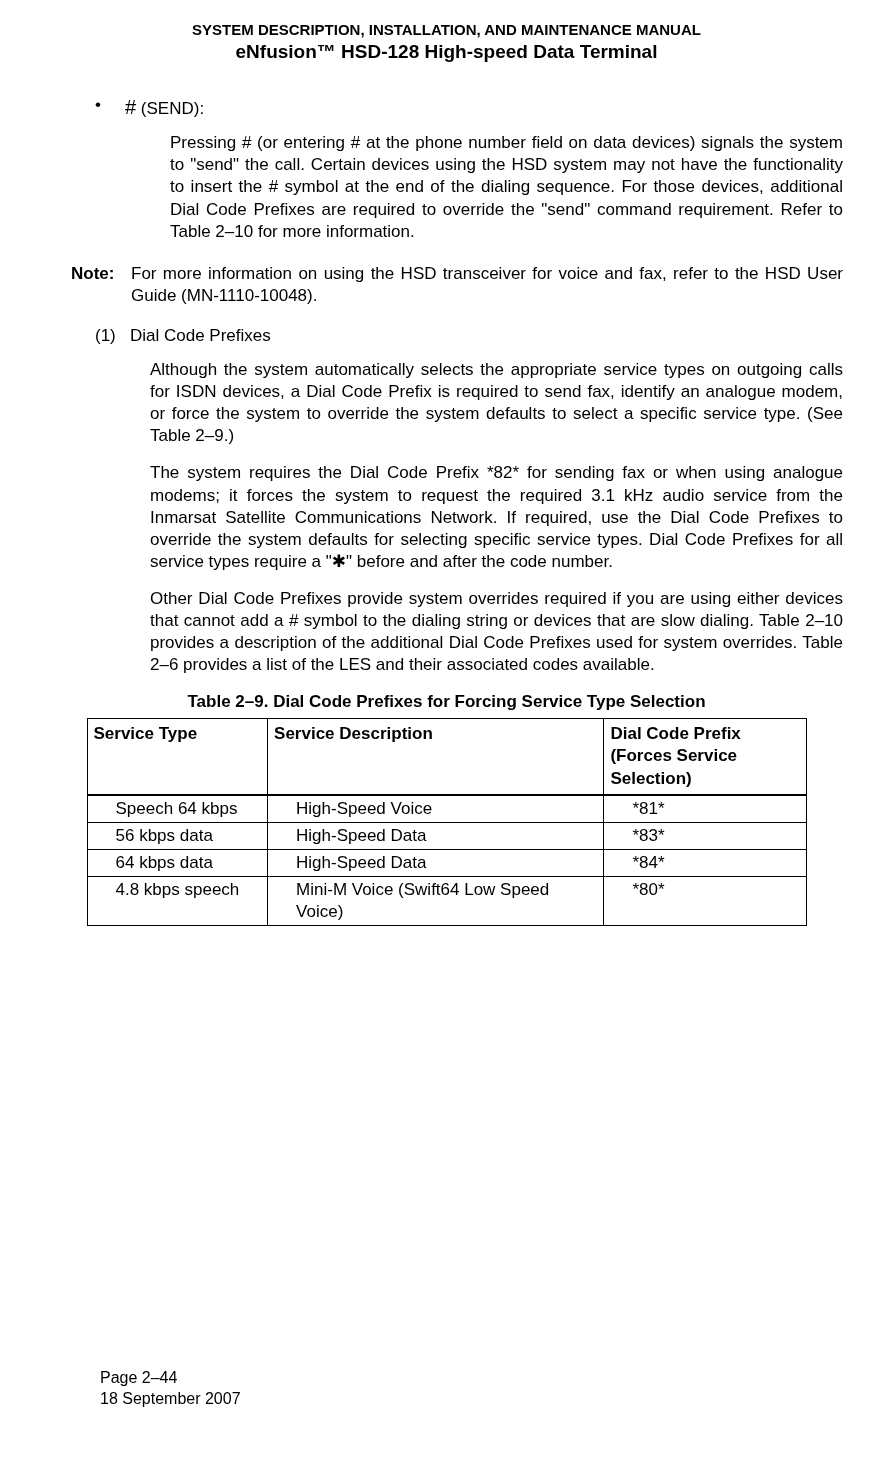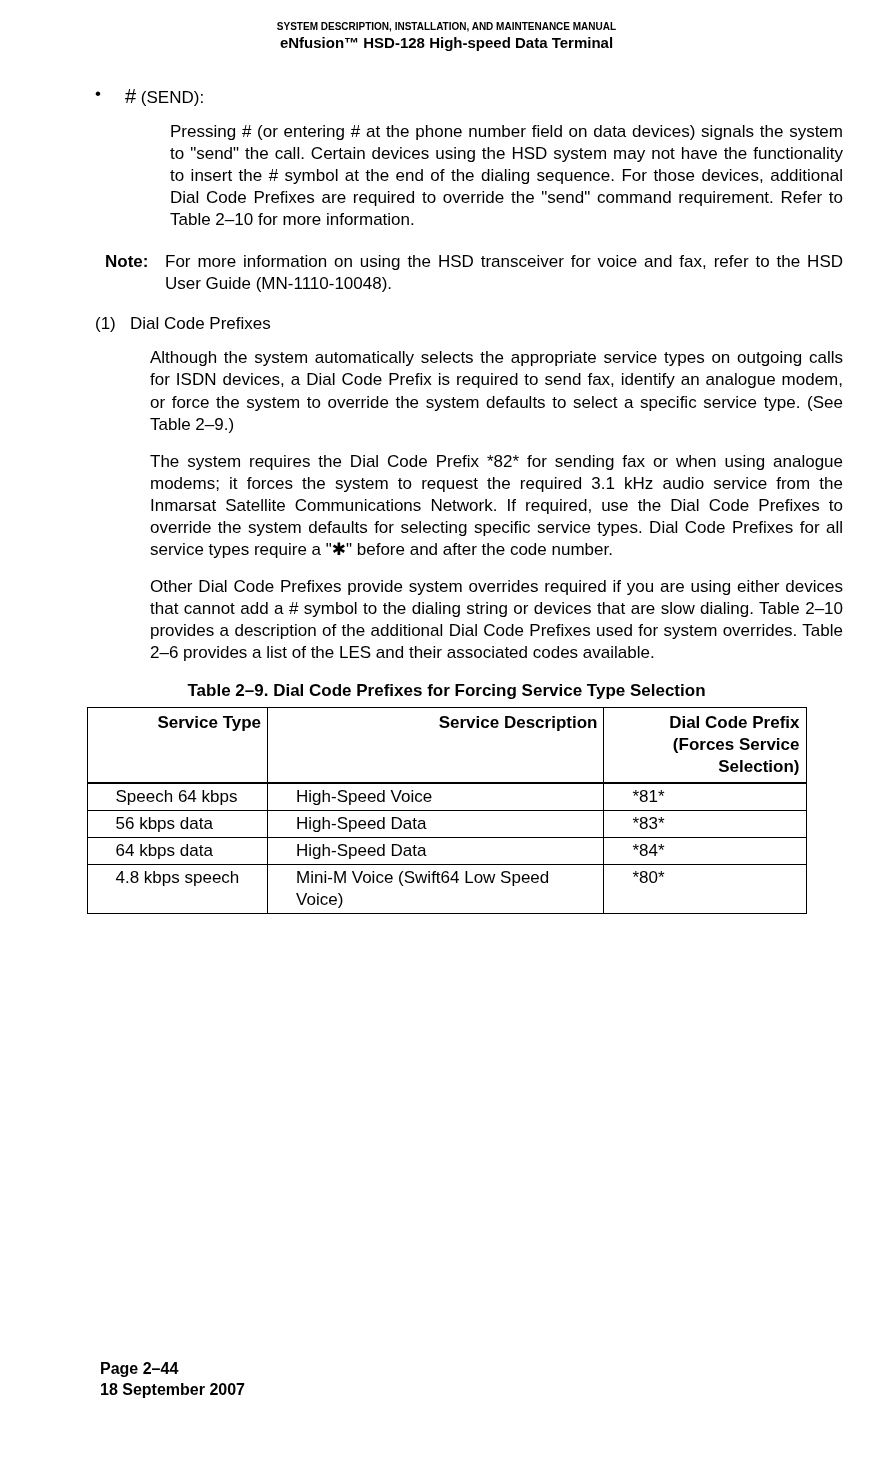--- a/index.html
+++ b/index.html
@@ -12,24 +12,24 @@
       padding: 20px 50px 30px 50px;
       width: 893px;
       box-sizing: border-box;
     }
     .header {
       text-align: center;
       font-weight: bold;
       margin-bottom: 30px;
     }
     .header-line1 {
-      font-size: 10px;
+      font-size: 15px;
     }
     .header-line2 {
-      font-size: 15px;
+      font-size: 19px;
     }
     .bullet-section {
       margin-left: 45px;
       margin-bottom: 20px;
     }
     .bullet-line {
       display: flex;
       margin-bottom: 12px;
     }
     .bullet-dot {
@@ -42,21 +42,21 @@
     .hash-bold {
       font-size: 20px;
       font-weight: normal;
     }
     .indented-para {
       margin-left: 75px;
       text-align: justify;
     }
     .note-row {
       display: flex;
-      margin-left: 55px;
+      margin-left: 21px;
       margin-bottom: 18px;
     }
     .note-label {
       font-weight: bold;
       width: 60px;
       flex-shrink: 0;
     }
     .note-text {
       flex: 1;
       text-align: justify;
@@ -90,36 +90,36 @@
       width: 720px;
     }
     th, td {
       border: 1px solid #000;
       padding: 2px 6px;
       font-size: 17px;
       vertical-align: top;
     }
     th {
       font-weight: bold;
-      text-align: right;
+      text-align: left;
       padding: 4px 6px;
       border-bottom: 2px solid #000;
     }
     td {
       text-align: left;
       padding-left: 28px;
     }
     .col1 { width: 155px; }
     .col2 { width: 300px; }
     .col3 { width: 175px; }
     .footer {
       position: absolute;
-      bottom: 39px;
+      bottom: 30px;
       left: 50px;
-      font-weight: bold;
+      font-weight: normal;
       font-size: 16px;
     }
     .page-wrap {
       position: relative;
       min-height: 1420px;
     }
   </style>
 </head>
 <body>
 <div class="page-wrap">

